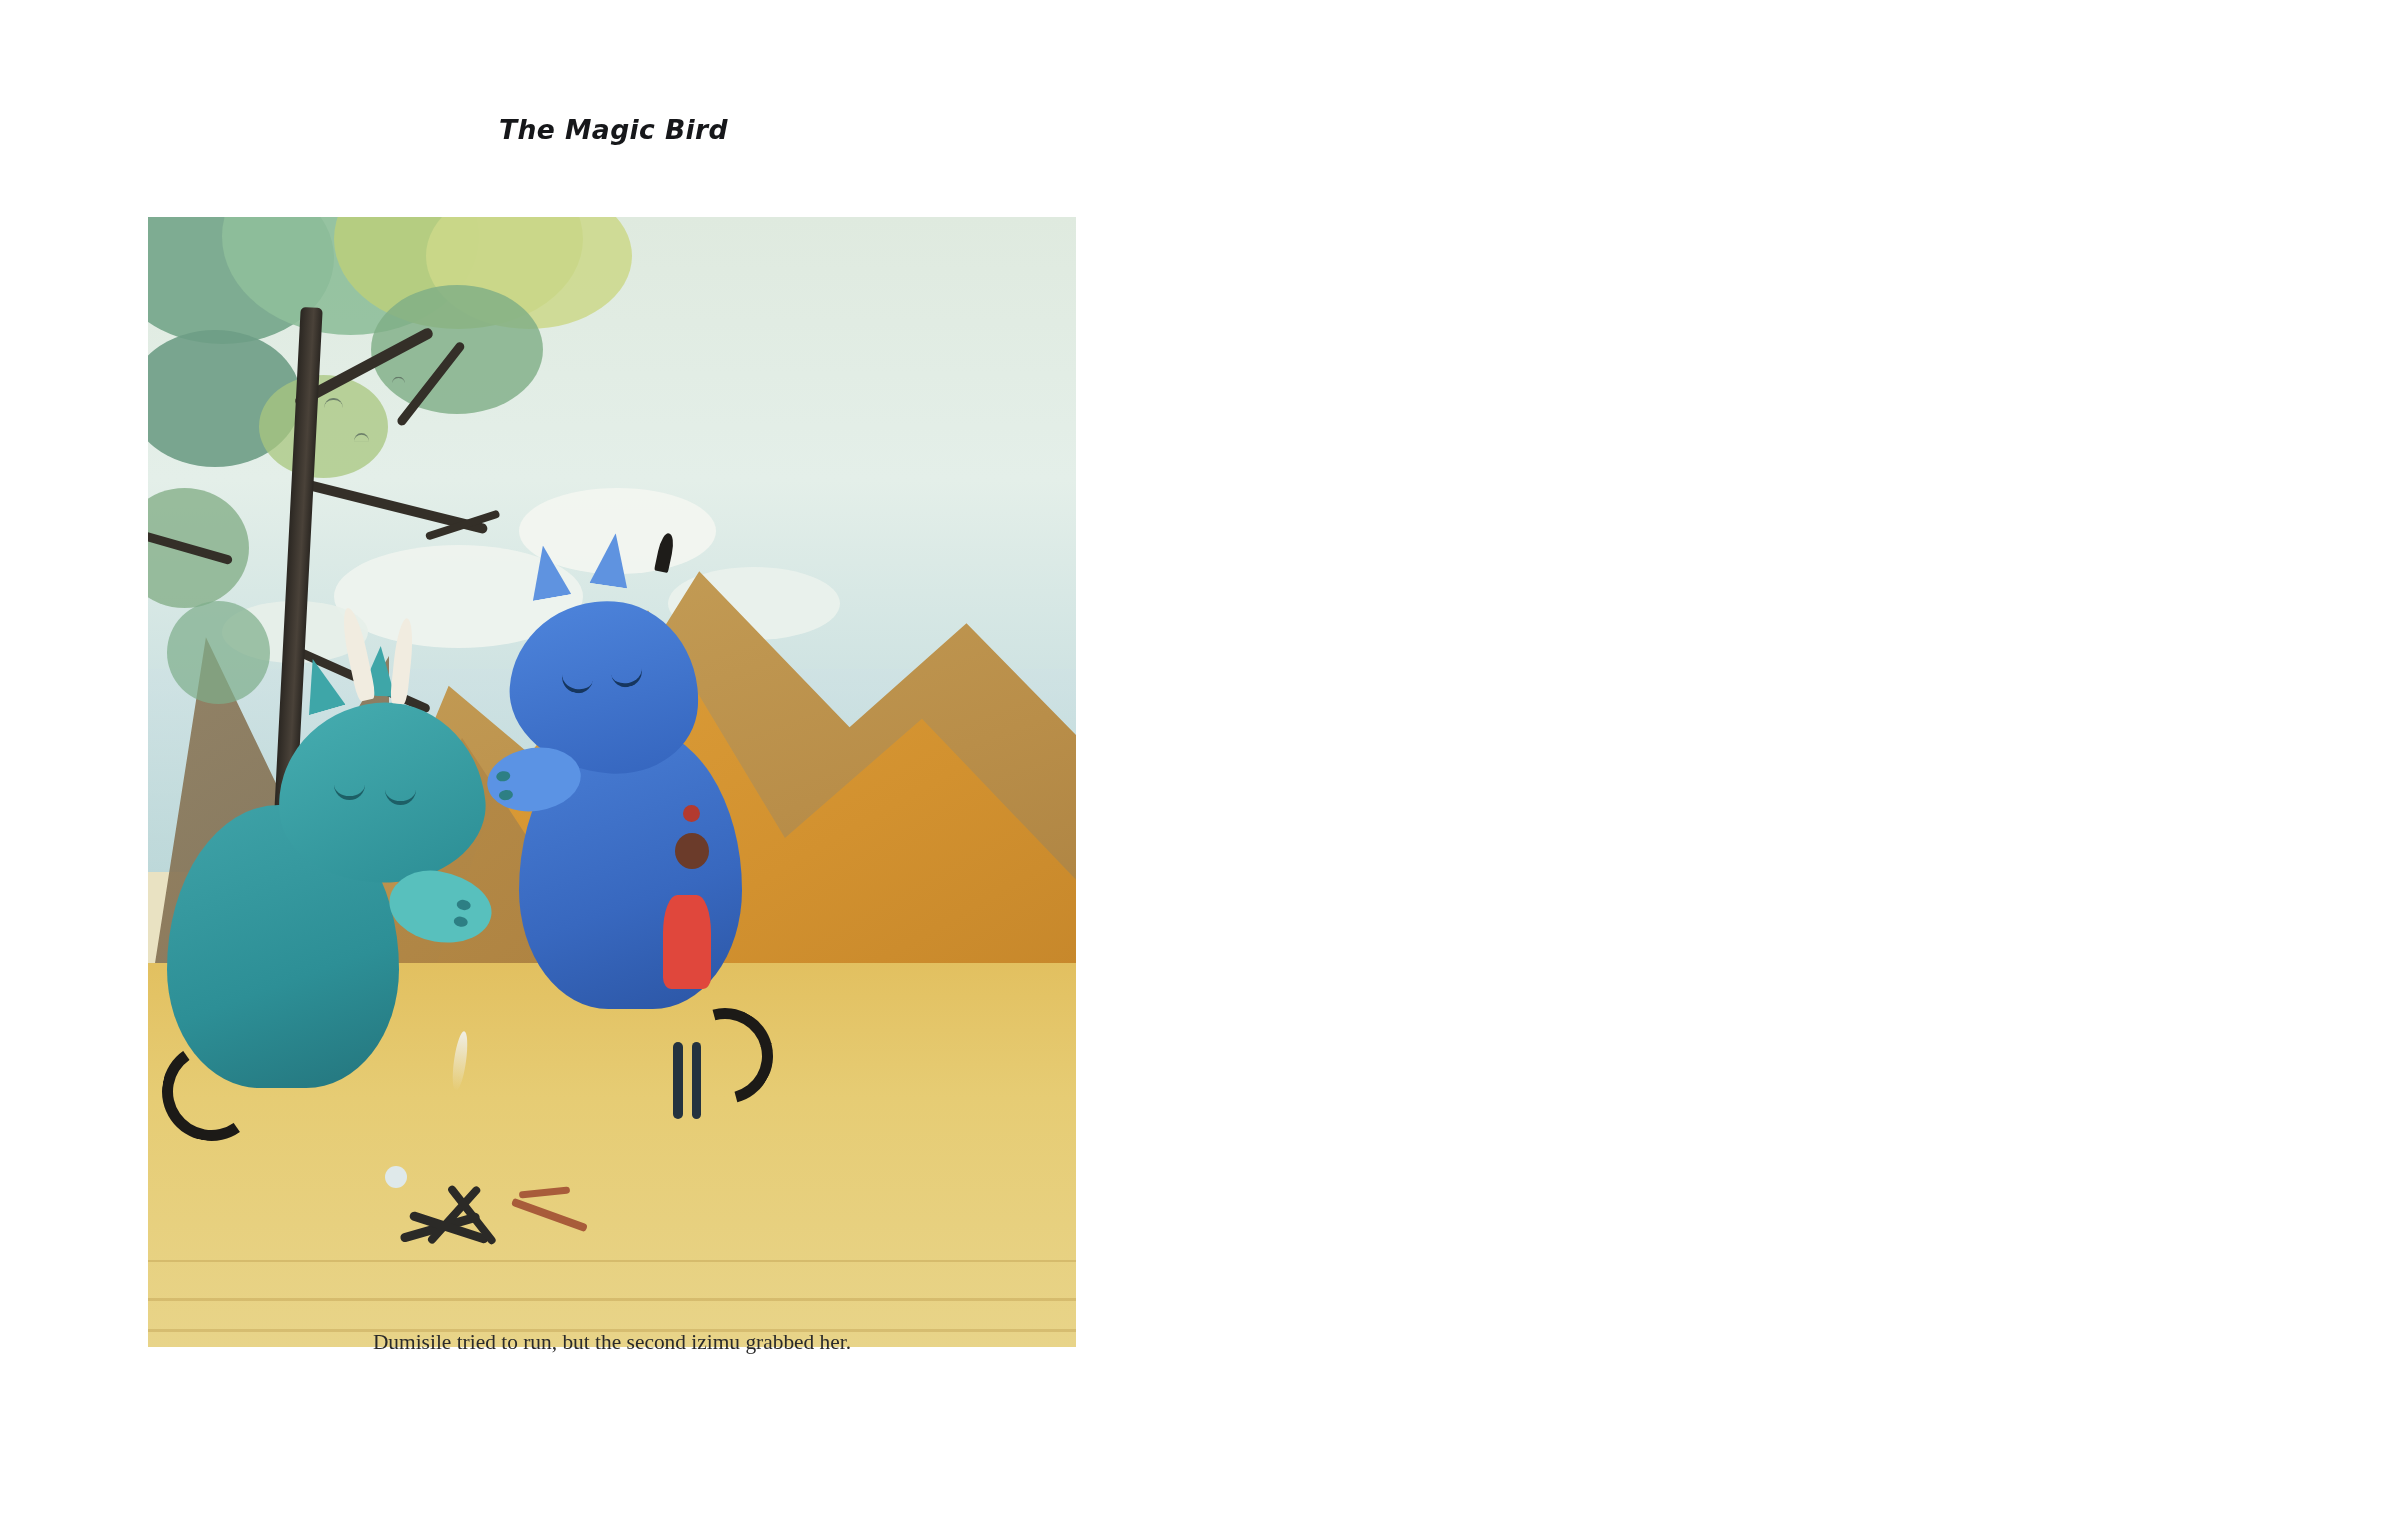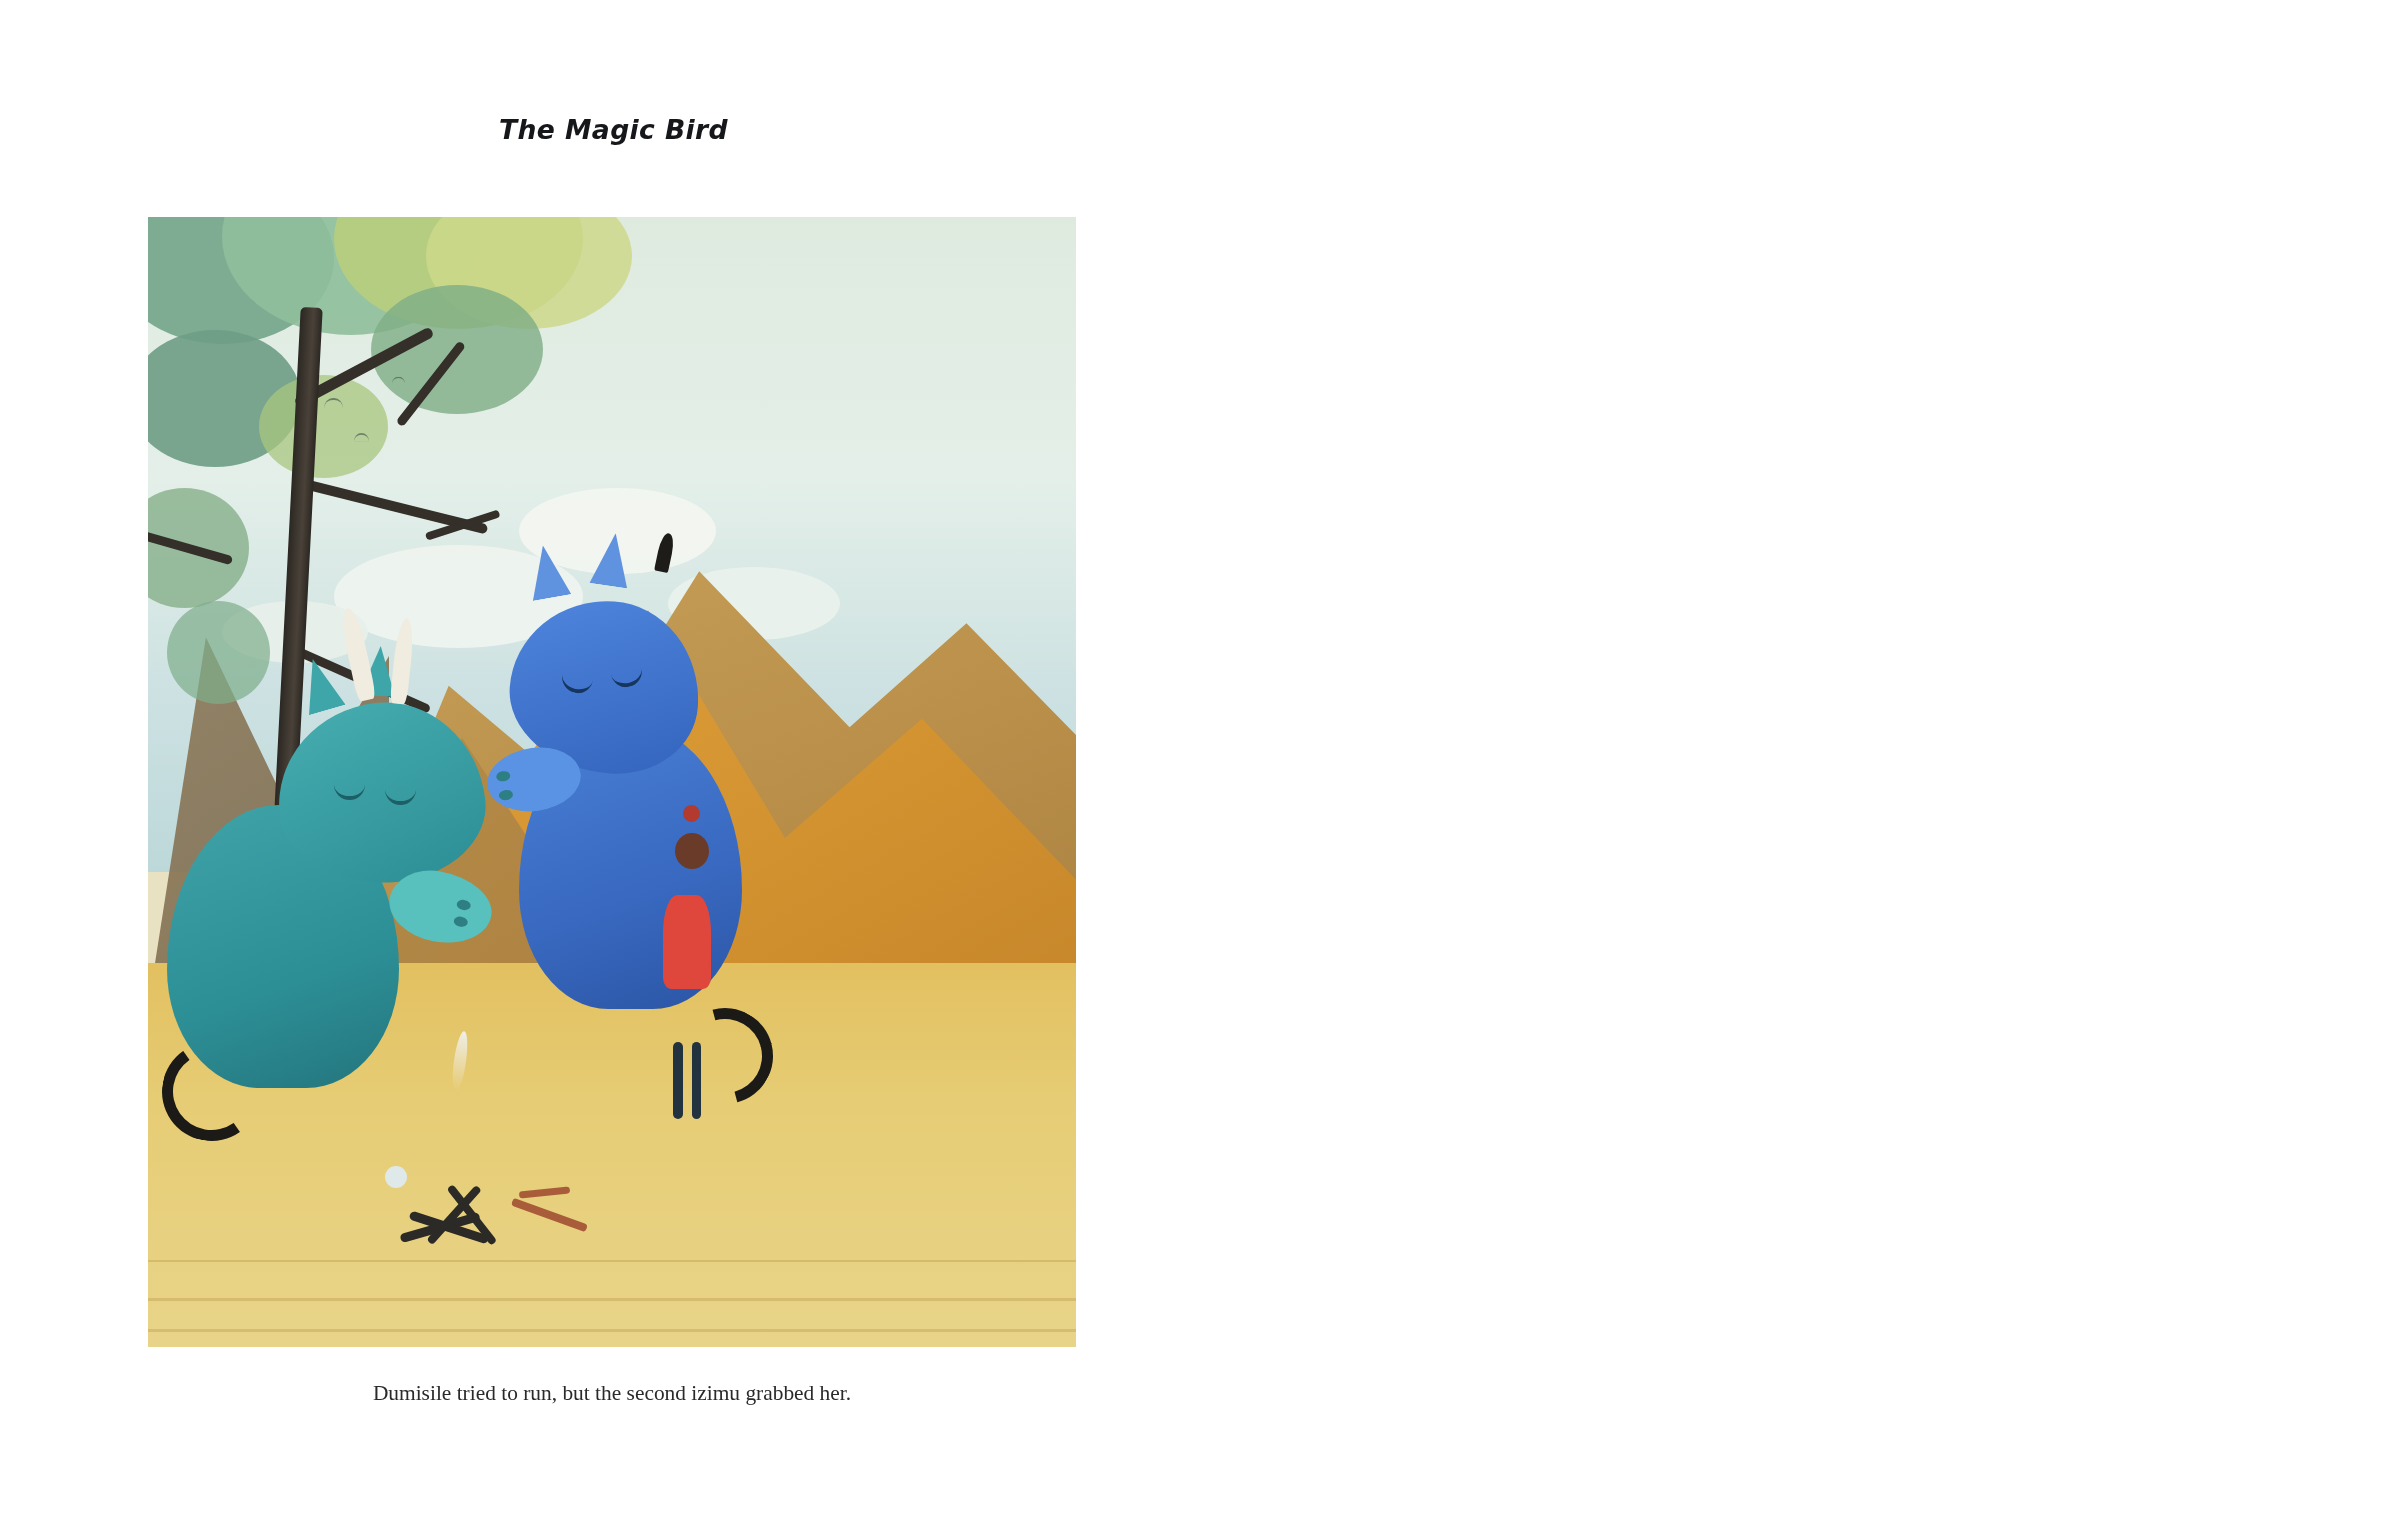--- a/index.html
+++ b/index.html
@@ -324,21 +324,21 @@
   .ball {
     position: absolute;
     left: 25.5%; top: 84%;
     width: 22px; height: 22px;
     background: #dfe9ea;
     border-radius: 50%;
   }
 
   .caption {
     position: absolute;
-    top: 1381px;
+    top: 1330px;
     left: 148px;
     width: 928px;
     text-align: center;
     font-family: "Liberation Serif", serif;
     font-size: 21.4px;
     color: #2a2a2a;
   }
 </style>
 </head>
 <body>

